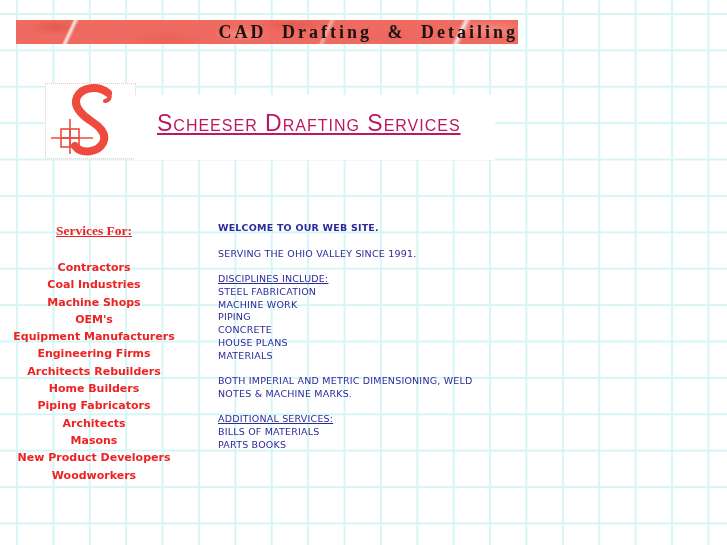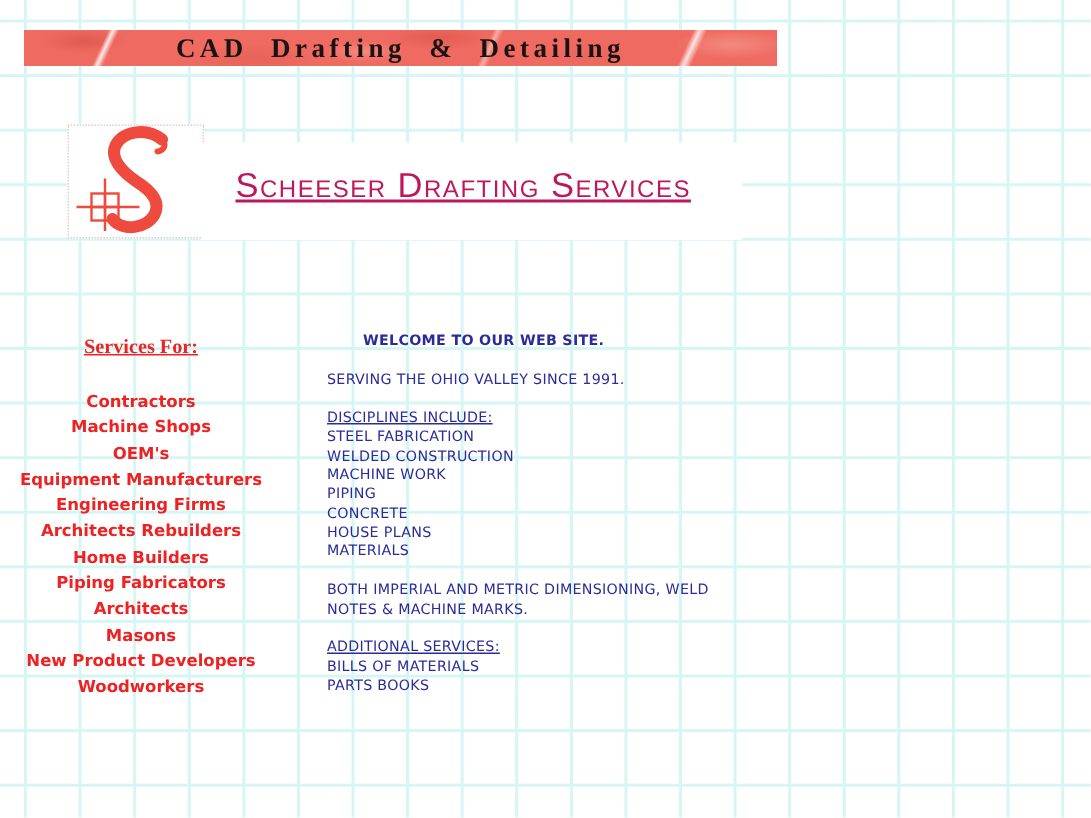--- a/index.html
+++ b/index.html
@@ -18,21 +18,21 @@
     position:absolute;left:16px;top:20px;width:502px;height:24px;
     background-color:#ef6a60;
     background-image:
       linear-gradient(115deg, rgba(255,255,255,0) 11%, rgba(255,255,255,.85) 11.6%, rgba(255,255,255,0) 12.4%, rgba(255,255,255,0) 61%, rgba(255,255,255,.45) 61.6%, rgba(255,255,255,0) 62.4%, rgba(255,255,255,0) 87%, rgba(255,255,255,.8) 87.8%, rgba(255,255,255,0) 88.8%),
       radial-gradient(ellipse 40px 12px at 8% 30%, rgba(214,77,67,.55), transparent 70%),
       radial-gradient(ellipse 60px 14px at 30% 80%, rgba(224,90,80,.5), transparent 70%),
       radial-gradient(ellipse 50px 12px at 55% 20%, rgba(218,80,70,.55), transparent 70%),
       radial-gradient(ellipse 45px 12px at 75% 70%, rgba(230,100,90,.5), transparent 70%),
       radial-gradient(ellipse 55px 14px at 94% 40%, rgba(246,160,150,.6), transparent 70%),
       radial-gradient(ellipse 40px 10px at 45% 60%, rgba(250,170,160,.5), transparent 70%);
-    text-align:center;line-height:24px;
+    text-align:right;line-height:24px;
   }
   .banner-text{
     font-family:"Liberation Serif",serif;font-weight:bold;font-size:18px;
     letter-spacing:3px;word-spacing:8px;color:#1b1212;
   }
   
   .logo-box{
     position:absolute;left:45px;top:83px;width:89px;height:74px;
     background:#ffffff;border:1px dotted #e8ccca;
   }
@@ -61,21 +61,21 @@
     font-family:"DejaVu Sans",sans-serif;font-size:11px;font-weight:bold;
     line-height:17.3px;white-space:nowrap;
   }
   
   .main{
     position:absolute;left:218px;top:222px;width:280px;
     font-family:"DejaVu Sans",sans-serif;font-size:9.5px;
     color:#2b2b99;letter-spacing:.2px;
   }
   .main .line{line-height:12.75px;white-space:nowrap;}
-  .main .bold{font-weight:bold;margin-left:24px;}
+  .main .bold{font-weight:bold;}
   .main .underline{text-decoration:underline;}
   .main .gap{height:12.75px;}
 </style>
 </head>
 <body>
 
 <div id="page">
 
   <div class="banner">
     <span class="banner-text">CAD Drafting &amp; Detailing</span>
@@ -97,41 +97,41 @@
     </span>
   </div>
 
   <div class="title-box">
     <span class="site-title">Scheeser Drafting Services</span>
   </div>
 
   <div class="sidebar">
     <div class="sidebar-heading">Services For:</div>
     <div class="sidebar-item">Contractors</div>
+    <div class="sidebar-item">Coal Industries</div>
     <div class="sidebar-item">Machine Shops</div>
     <div class="sidebar-item">OEM's</div>
     <div class="sidebar-item">Equipment Manufacturers</div>
     <div class="sidebar-item">Engineering Firms</div>
     <div class="sidebar-item">Architects Rebuilders</div>
     <div class="sidebar-item">Home Builders</div>
     <div class="sidebar-item">Piping Fabricators</div>
     <div class="sidebar-item">Architects</div>
     <div class="sidebar-item">Masons</div>
     <div class="sidebar-item">New Product Developers</div>
     <div class="sidebar-item">Woodworkers</div>
   </div>
 
   <div class="main">
     <div class="line bold">WELCOME TO OUR WEB SITE.</div>
     <div class="gap"></div>
     <div class="line">SERVING THE OHIO VALLEY SINCE 1991.</div>
     <div class="gap"></div>
     <div class="line underline">DISCIPLINES INCLUDE:</div>
     <div class="line">STEEL FABRICATION</div>
-    <div class="line">WELDED CONSTRUCTION</div>
     <div class="line">MACHINE WORK</div>
     <div class="line">PIPING</div>
     <div class="line">CONCRETE</div>
     <div class="line">HOUSE PLANS</div>
     <div class="line">MATERIALS</div>
     <div class="gap"></div>
     <div class="line">BOTH IMPERIAL AND METRIC DIMENSIONING, WELD</div>
     <div class="line">NOTES &amp; MACHINE MARKS.</div>
     <div class="gap"></div>
     <div class="line underline">ADDITIONAL SERVICES:</div>

